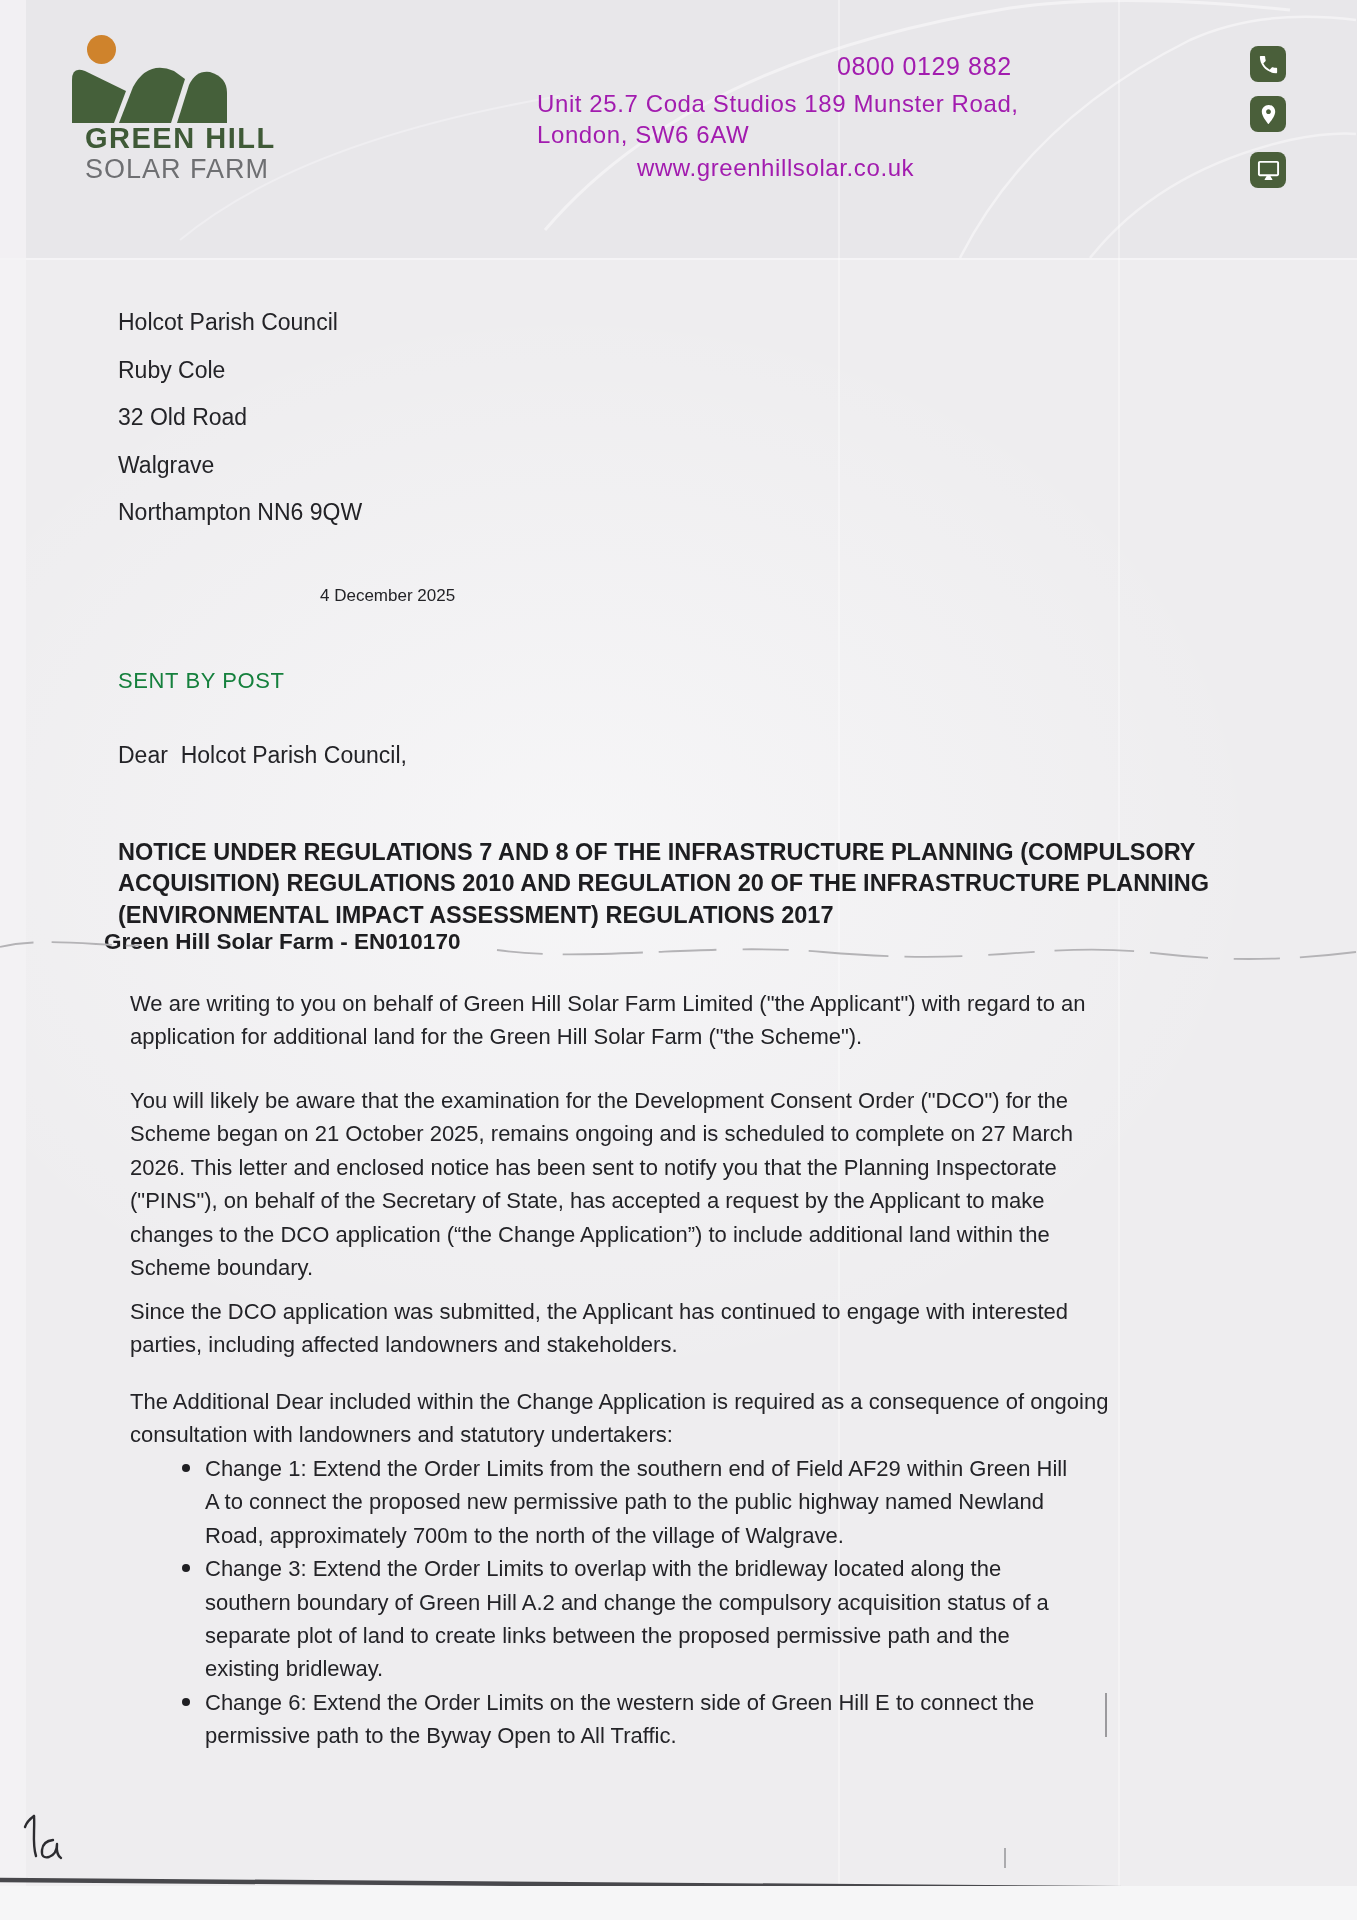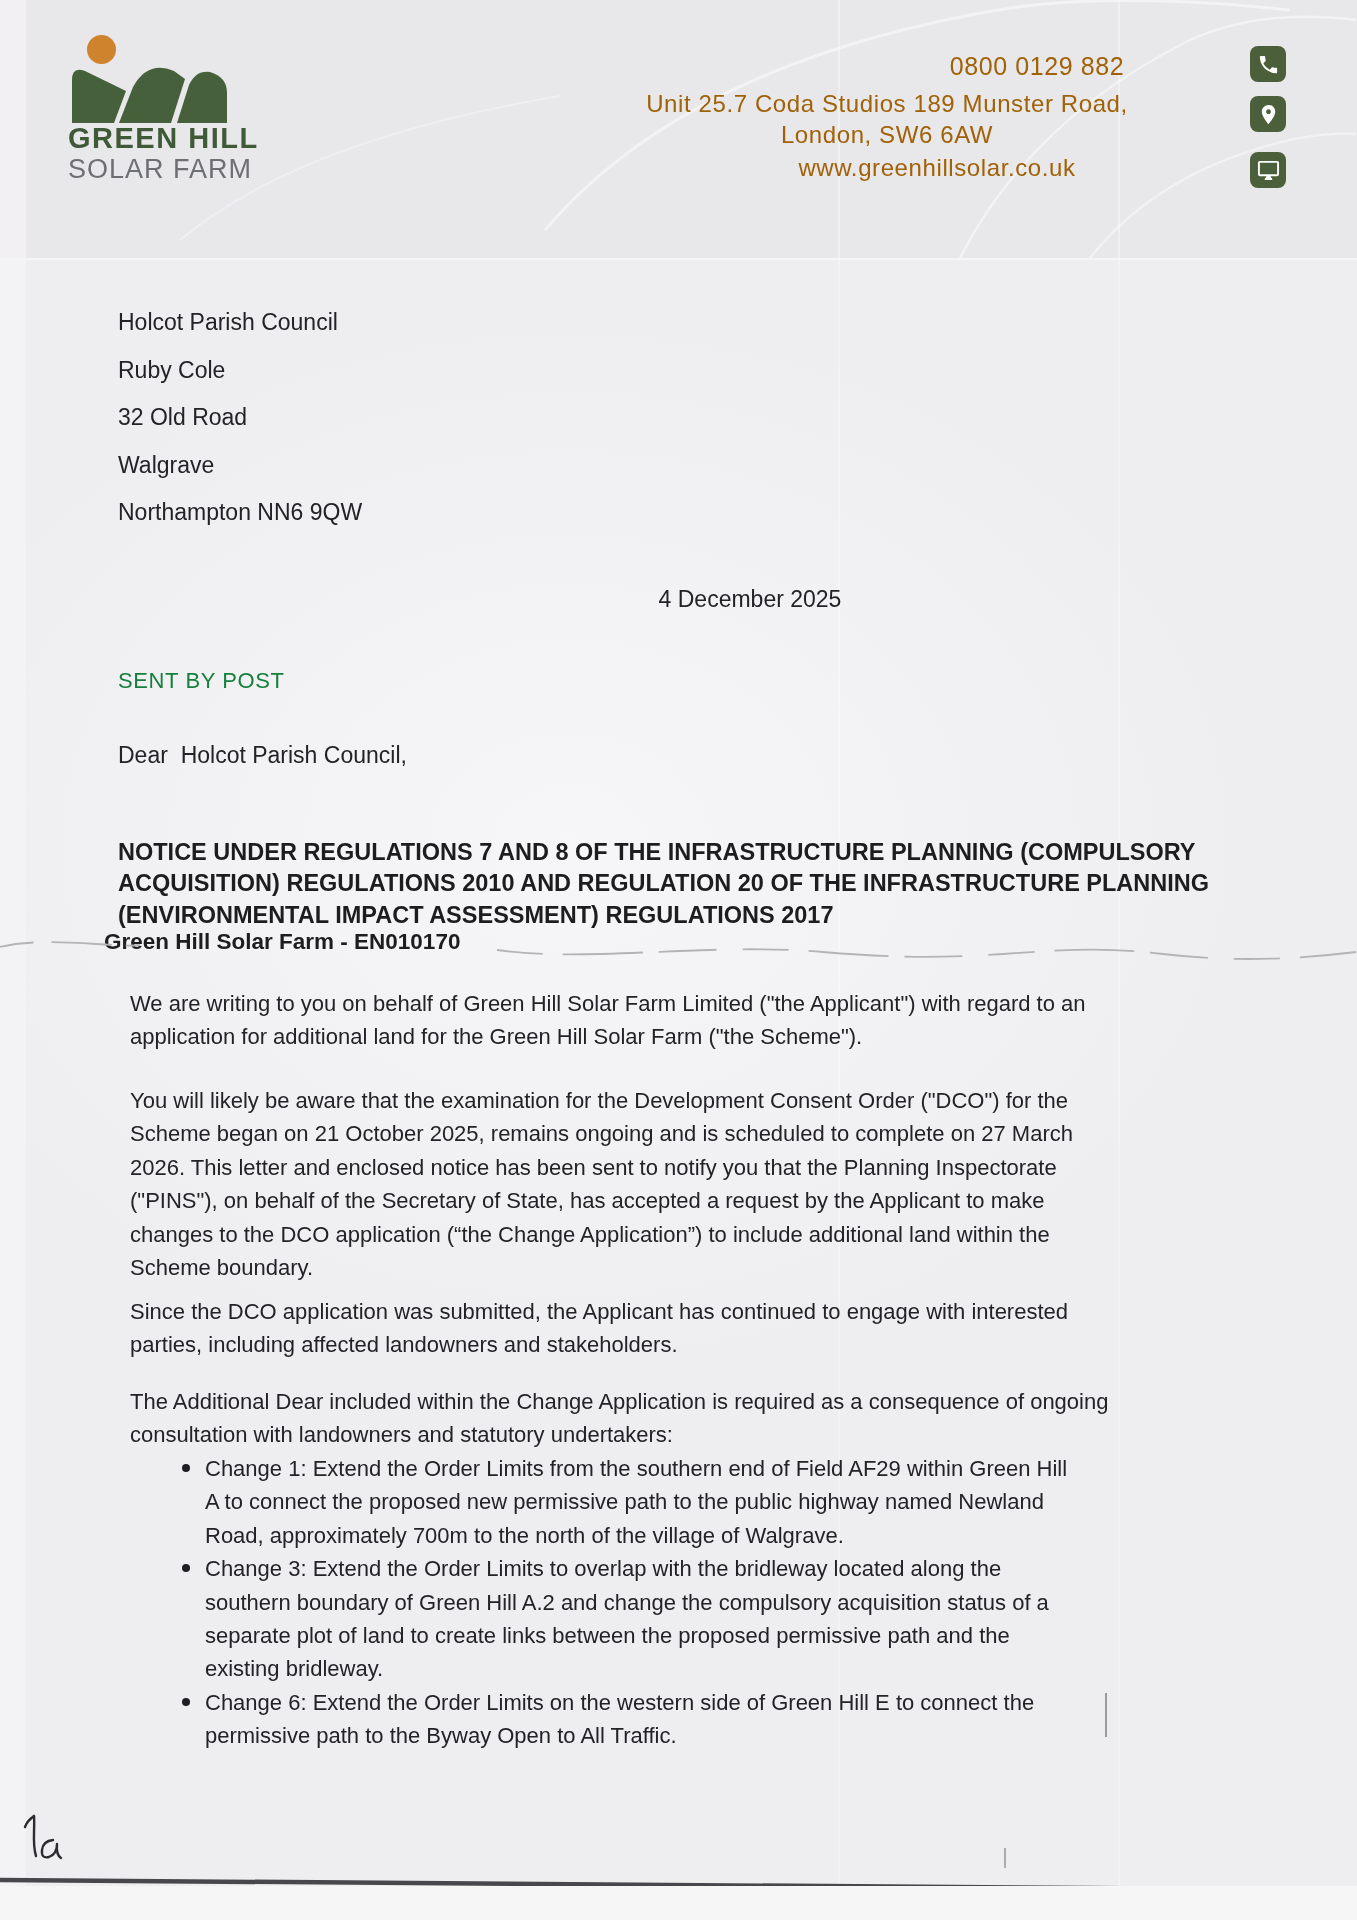--- a/index.html
+++ b/index.html
@@ -11,33 +11,33 @@
   }
   .abs{position:absolute;}
   
   .top-band{left:0;top:0;width:1357px;height:258px;background:#e8e7ea;border-bottom:2px solid rgba(255,255,255,.55);}
   .page-light{left:0;top:0;width:1357px;height:1920px;pointer-events:none;
     background:radial-gradient(ellipse 980px 760px at 42% 44%, rgba(253,253,254,.55), rgba(253,253,254,0) 72%);}
   .left-strip{left:0;top:0;width:26px;height:1920px;background:#f4f3f5;opacity:.8;}
   .streak{top:0;width:2px;height:1920px;background:rgba(255,255,255,.35);}
   .below-edge{left:0;top:1886px;width:1357px;height:34px;background:#f6f6f7;}
   
-  .logo-wordmark{left:68px;top:124px;line-height:1;}
+  .logo-wordmark{left:85px;top:124px;line-height:1;}
   .logo-line1{font-size:29px;font-weight:bold;letter-spacing:1.5px;color:#3f5a37;}
   .logo-line2{font-size:27px;letter-spacing:1px;color:#6e6f72;margin-top:3px;}
-  .contact-text{color:#a16207;text-align:center;letter-spacing:.6px;}
+  .contact-text{color:#a21caf;text-align:left;letter-spacing:.6px;}
   .contact-phone{left:837px;top:52px;width:400px;font-size:25px;}
   .contact-address{left:537px;top:88px;width:700px;font-size:24px;line-height:31px;}
   .contact-web{left:637px;top:154px;width:600px;font-size:24px;}
   .cicon{width:36px;height:36px;border-radius:8px;background:#4a5f3a;display:flex;align-items:center;justify-content:center;}
   
   .bodytext{font-size:22px;line-height:33.4px;color:#232327;}
   .pre{white-space:pre-line;}
   .recipient{left:118px;top:299px;font-size:23px;line-height:47.6px;color:#232327;}
-  .date{left:320px;top:586px;width:860px;text-align:center;font-size:23px;color:#232327;}
+  .date{left:320px;top:586px;width:860px;text-align:left;font-size:17px;color:#232327;}
   .sent{left:118px;top:668px;font-size:22px;letter-spacing:.6px;color:#15803d;}
   .salutation{left:118px;top:742px;font-size:23px;color:#232327;white-space:pre-wrap;}
   .heading{left:118px;top:800px;width:1140px;font-size:23.5px;font-weight:bold;line-height:31.4px;color:#1d1d20;margin-top:37px;}
   .refline{left:104px;top:929px;font-size:22.5px;font-weight:bold;color:#1d1d20;}
   .para{left:130px;width:1130px;}
   .bullets{left:118px;top:1452px;width:1140px;}
   .bullet-row{position:relative;}
   .bullet-dot{position:absolute;left:64px;top:12px;width:8px;height:8px;border-radius:50%;background:#1f1f23;}
   .bullet-text{margin-left:87px;}
   

